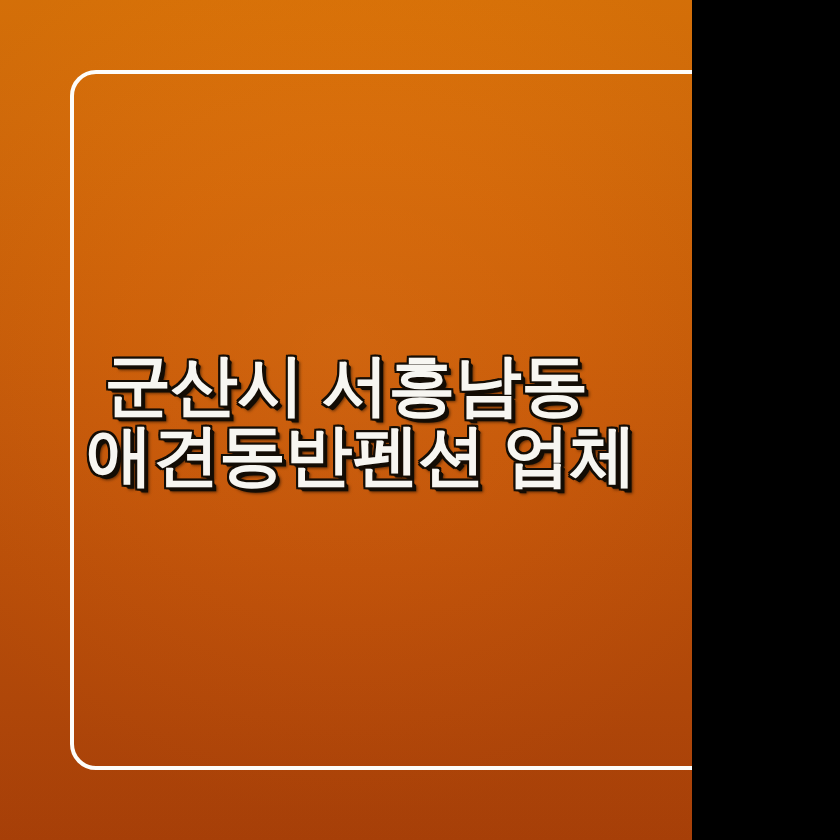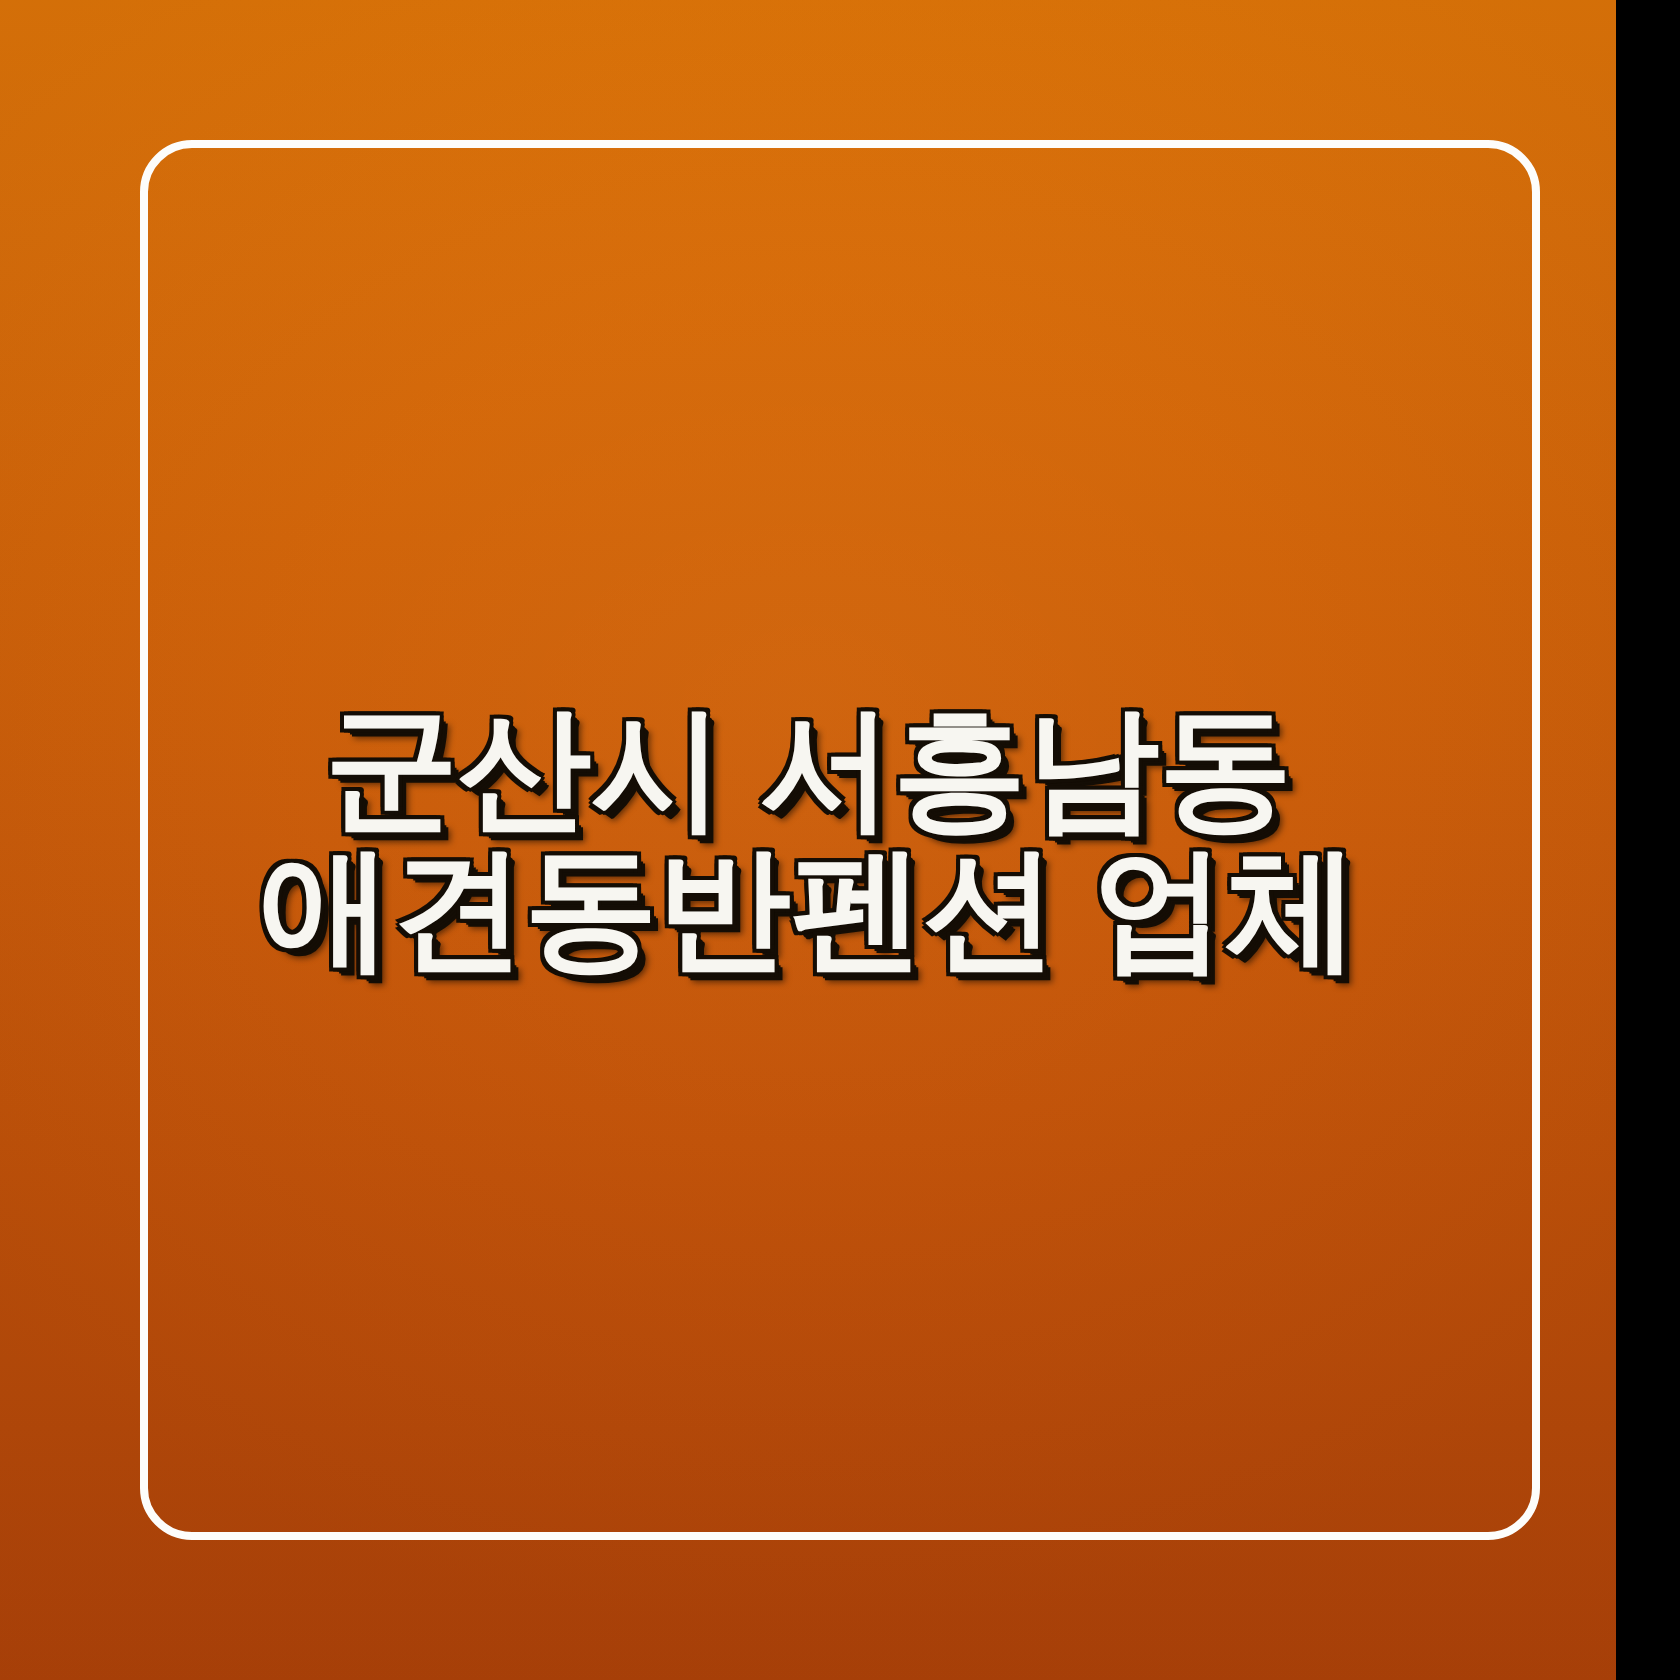--- a/index.html
+++ b/index.html
@@ -4,21 +4,21 @@
 <title>군산시 서흥남동 애견동반펜션 업체 정보 및 시설 안내</title>
 <style>
   html, body {
     margin: 0;
     padding: 0;
     background: #000;
   }
 
   #card {
     position: relative;
-    width: 808px;
+    width: 692px;
     height: 840px;
     overflow: hidden;
     font-family: "Liberation Sans", "DejaVu Sans", sans-serif;
     
     background-image: linear-gradient(
       to bottom,
       #dd7408 0%,
       #d76d0a 14%,
       #cf6309 32%,
       #c75a0a 50%,

